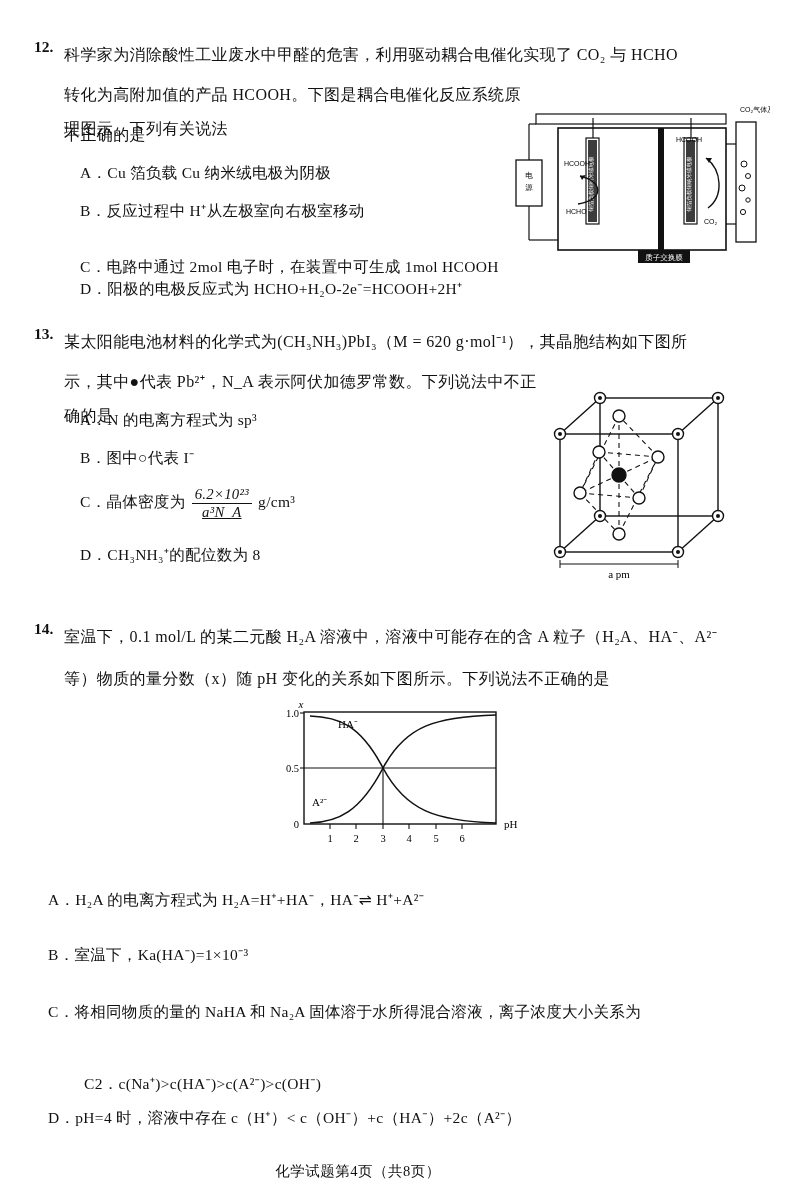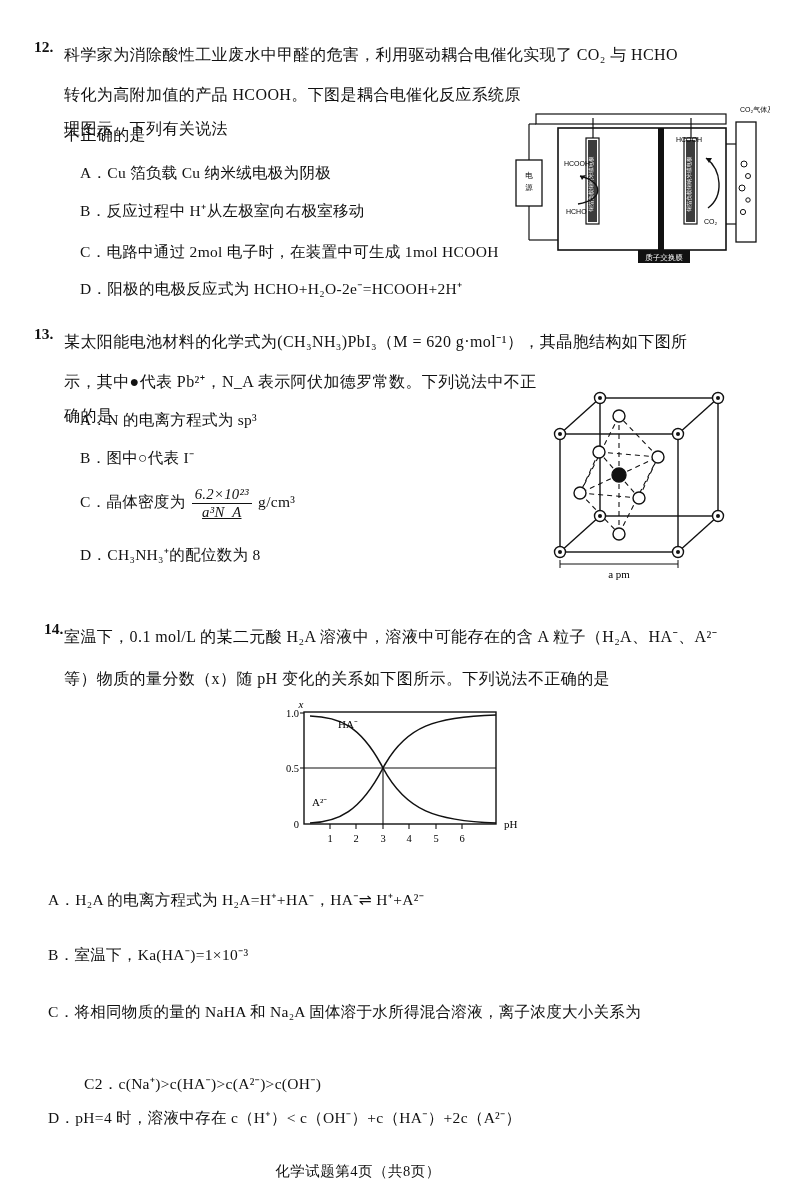--- a/index.html
+++ b/index.html
@@ -85,21 +85,21 @@
 
 <div class="page">
 
   <div class="qnum" style="top:38px;">12.</div>
   <div class="qbody" style="top:38px; width:700px;">科学家为消除酸性工业废水中甲醛的危害，利用驱动耦合电催化实现了 CO₂ 与 HCHO</div>
   <div class="qbody" style="top:78px; width:470px;">转化为高附加值的产品 HCOOH。下图是耦合电催化反应系统原理图示。下列有关说法</div>
   <div class="qbody" style="top:118px; width:400px;">不正确的是</div>
 
   <div class="opt" style="top:158px;">A．Cu 箔负载 Cu 纳米绒电极为阴极</div>
   <div class="opt" style="top:196px;">B．反应过程中 H⁺从左极室向右极室移动</div>
-  <div class="opt" style="top:237px;">C．电路中通过 2mol 电子时，在装置中可生成 1mol HCOOH</div>
+  <div class="opt" style="top:252px;">C．电路中通过 2mol 电子时，在装置中可生成 1mol HCOOH</div>
   <div class="opt" style="top:274px;">D．阳极的电极反应式为 HCHO+H₂O-2e⁻=HCOOH+2H⁺</div>
 
   <svg id="fig1" viewBox="0 0 262 162">
 
     <rect x="28" y="10" width="190" height="10" fill="none" stroke="#111" stroke-width="1.2"></rect>
 
     <rect x="50" y="24" width="168" height="122" fill="none" stroke="#111" stroke-width="1.6"></rect>
 
     <rect x="150" y="24" width="6" height="122" fill="#111"></rect>
 
@@ -221,21 +221,21 @@
     </g>
 
     <circle cx="79" cy="95" r="7" fill="#111" stroke="#111" stroke-width="1.4"></circle>
 
     <line x1="20" y1="184" x2="138" y2="184" stroke="#111" stroke-width="1"></line>
     <line x1="20" y1="180" x2="20" y2="188" stroke="#111" stroke-width="1"></line>
     <line x1="138" y1="180" x2="138" y2="188" stroke="#111" stroke-width="1"></line>
     <text x="79" y="198" font-size="11" text-anchor="middle" font-family="'Liberation Serif',serif">a pm</text>
   </svg>
 
-  <div class="qnum" style="top:620px;margin-left:10px;">14.</div>
+  <div class="qnum" style="top:620px;">14.</div>
   <div class="qbody" style="top:620px; width:720px;">室温下，0.1 mol/L 的某二元酸 H₂A 溶液中，溶液中可能存在的含 A 粒子（H₂A、HA⁻、A²⁻</div>
   <div class="qbody" style="top:662px; width:720px;">等）物质的量分数（x）随 pH 变化的关系如下图所示。下列说法不正确的是</div>
 
   <svg id="fig3" viewBox="0 0 270 160">
 
     <rect x="36" y="12" width="192" height="112" fill="none" stroke="#111" stroke-width="1.4"></rect>
 
     <text x="33" y="8" font-size="11" text-anchor="middle" font-style="italic" font-family="'Liberation Serif',serif">x</text>
 
     <text x="31" y="17" font-size="10.5" text-anchor="end" font-family="'Liberation Serif',serif">1.0</text>

